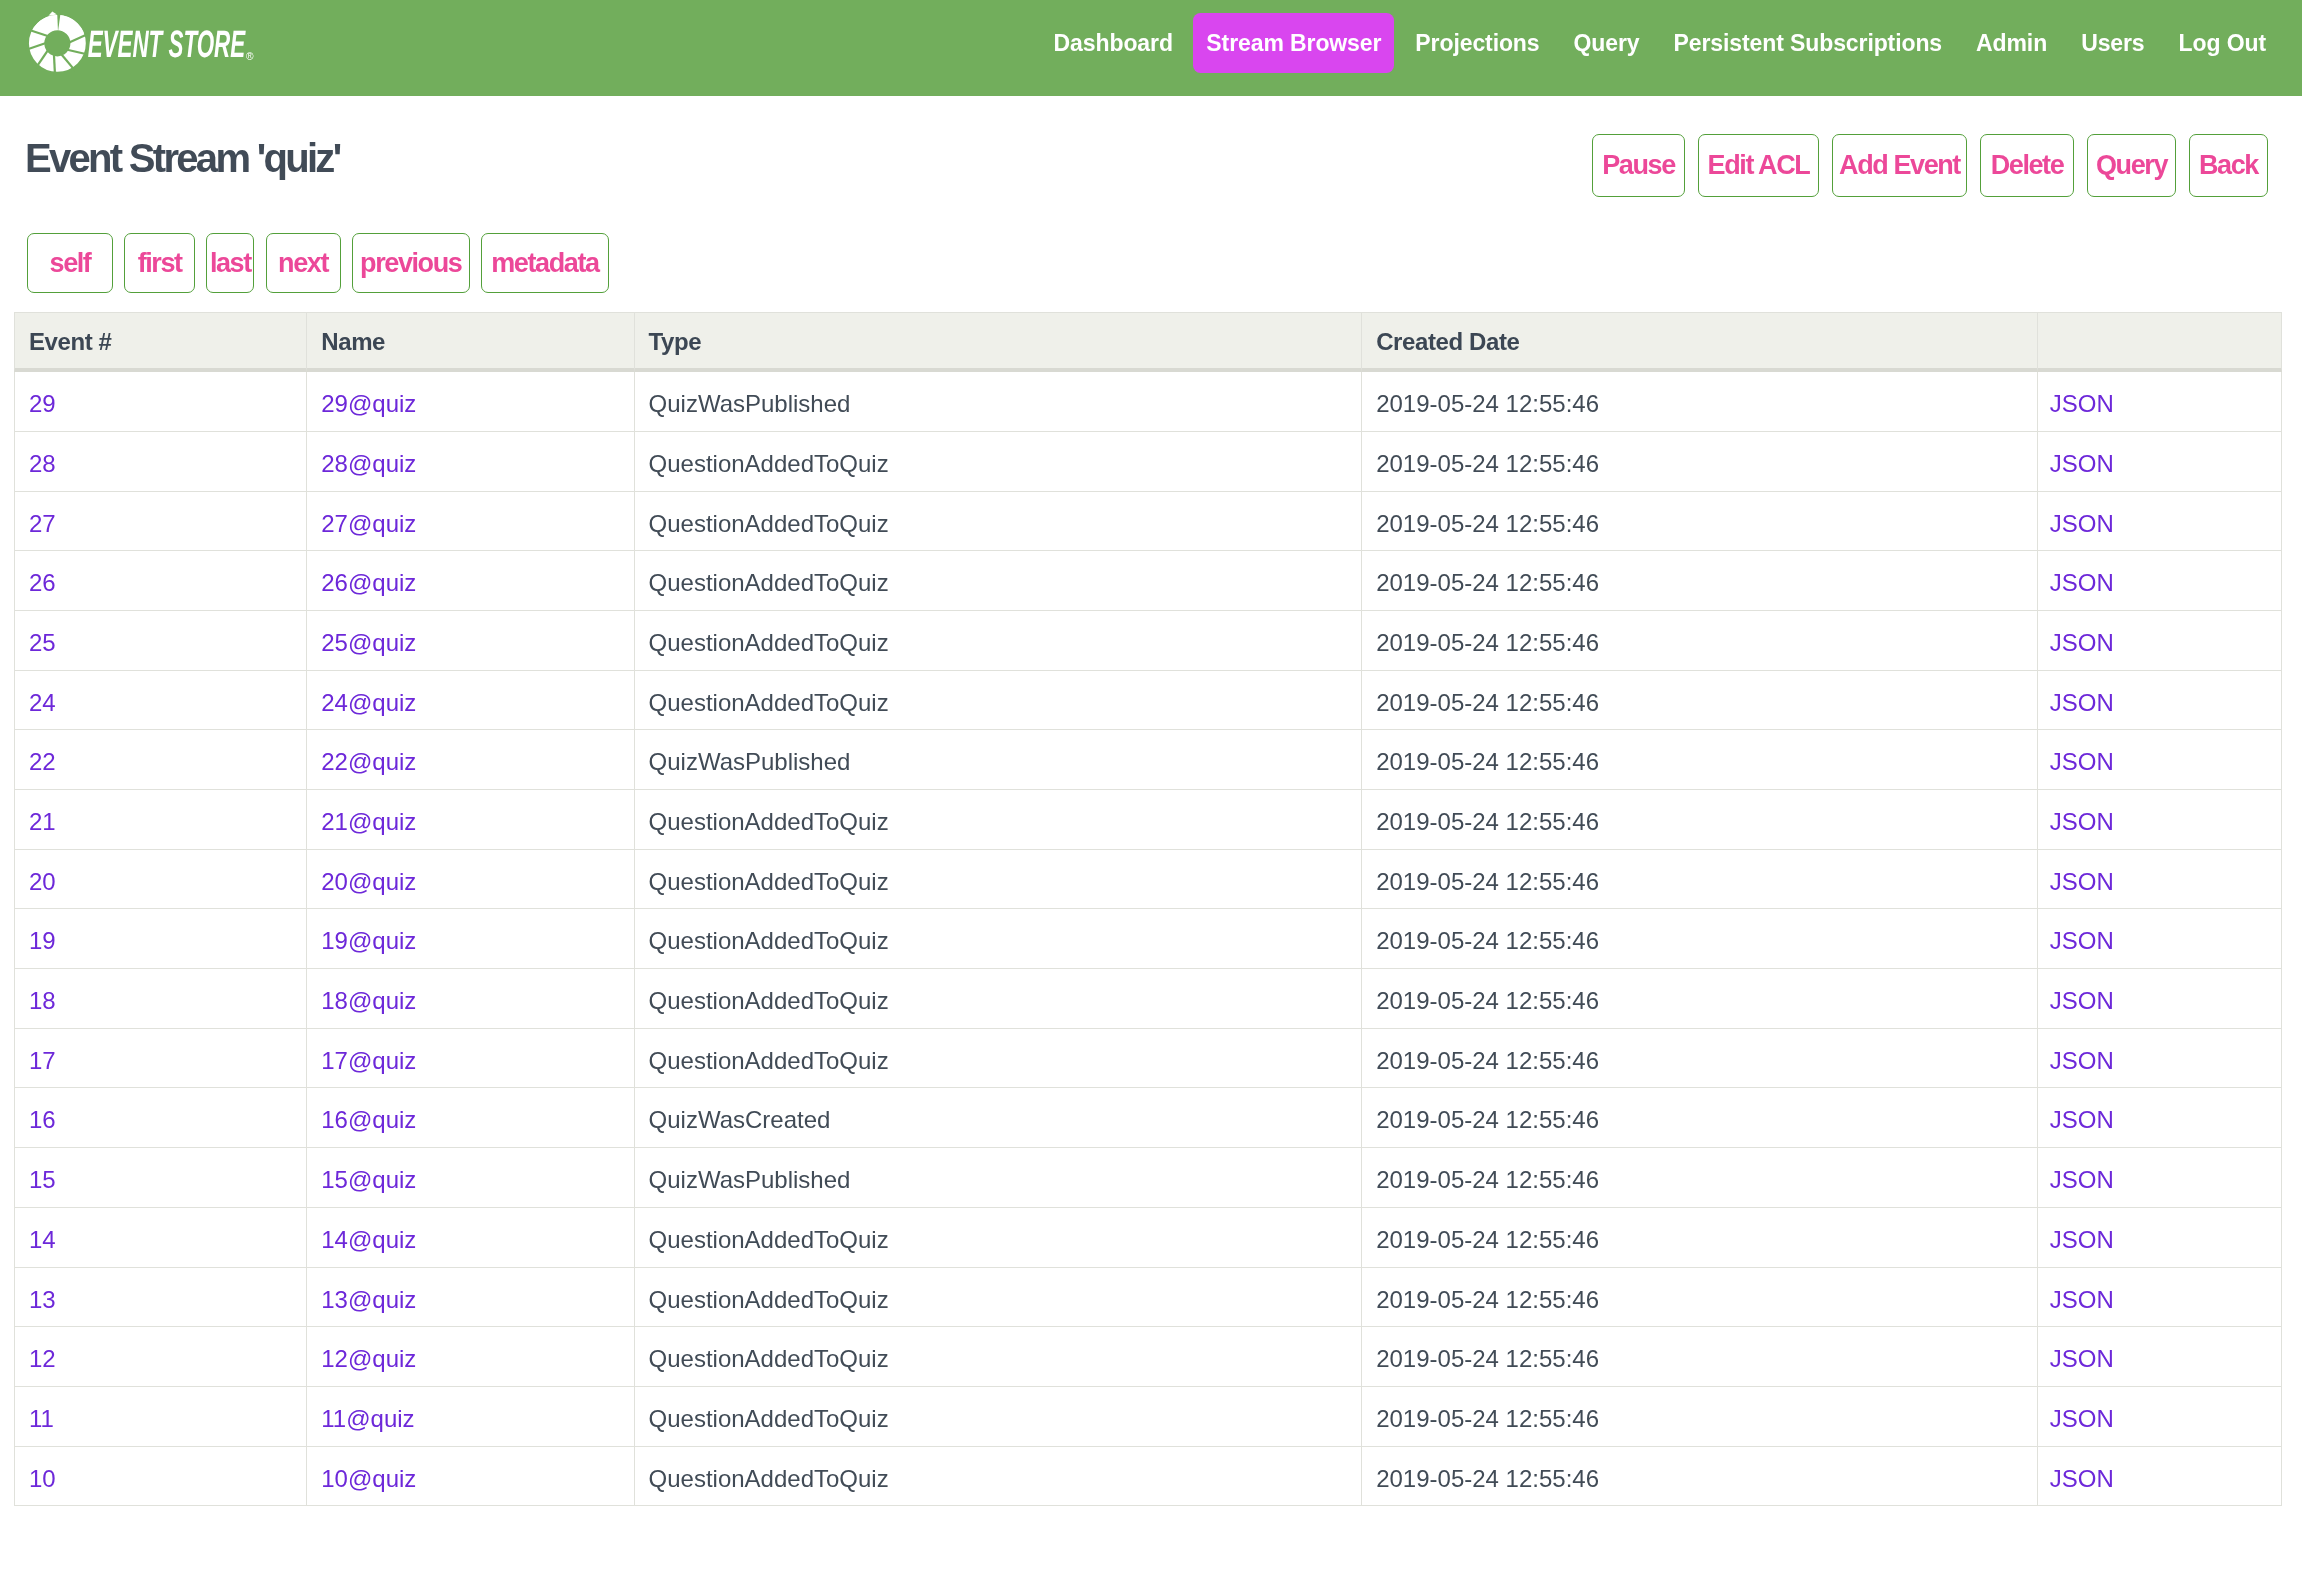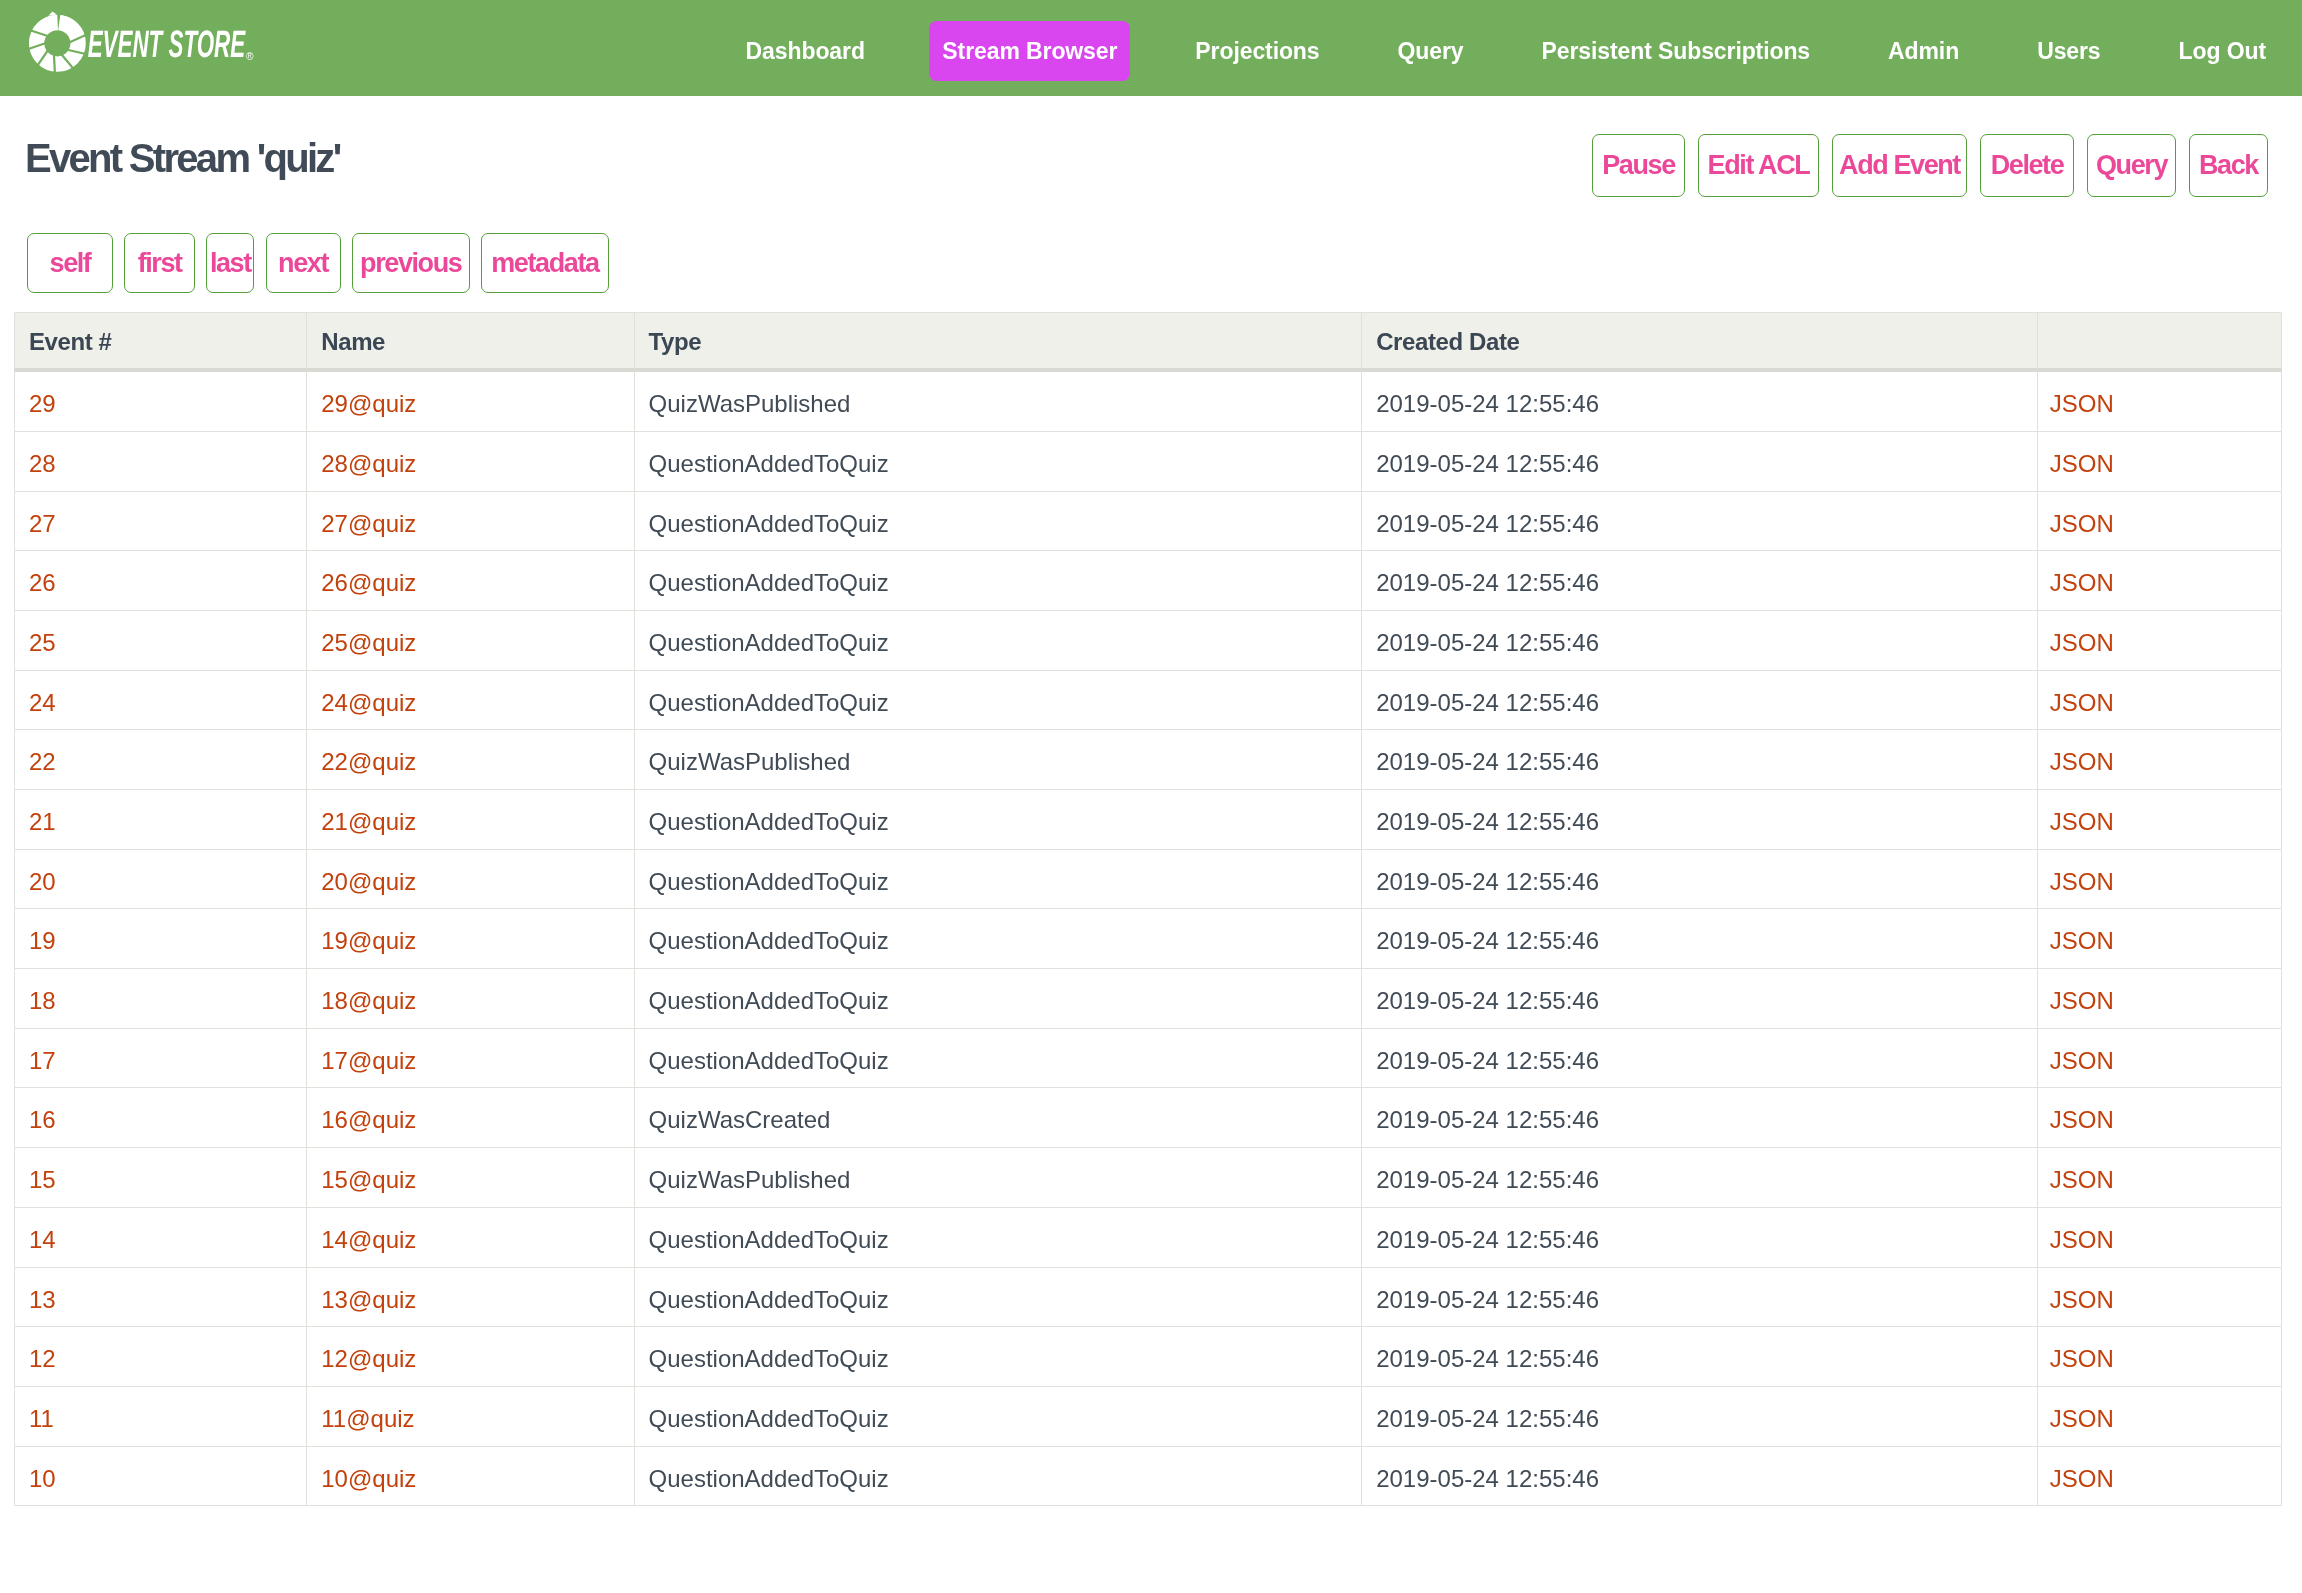--- a/index.html
+++ b/index.html
@@ -1,34 +1,34 @@
 <!DOCTYPE html>
 <html style="font-size:15px"><head>
 <meta charset="utf-8">
 <style>
 * { margin:0; padding:0; box-sizing:border-box; }
 html,body { width:2303px; height:1593px; background:#fff; font-family:"Liberation Sans", sans-serif; overflow:hidden; }
 .header { position:absolute; left:0; top:0; width:2303px; height:96px; background:#72AE5C; }
 .logosvg { position:absolute; left:28px; top:13px; }
-.nav { position:absolute; right:37px; top:8px; height:86px; display:flex; align-items:center;gap:44px; }
+.nav { position:absolute; right:37px; top:0; height:86px; display:flex; align-items:center; }
 .nav a { color:#fff; font-weight:700; font-size:23px; letter-spacing:-0.1px; margin-left:34px; white-space:nowrap; text-decoration:none; }
 .nav a.active { background:#d946ef; padding:0 13px; margin-left:20.5px; margin-right:-13px; height:60px; line-height:60px; border-radius:7.5px; }
 .title { position:absolute; left:25px; top:136px; font-size:40px; font-weight:700; letter-spacing:-2.7px; color:#414B57; }
 .btnrow1 { position:absolute; right:34px; top:134px; display:flex; }
 .btnrow2 { position:absolute; left:27px; top:233px; display:flex; }
 .btn { border:1.9px solid #53A03A; color:#ec4899; background:#fff; border-radius:7px; font-size:27px; letter-spacing:-1.4px; display:flex; align-items:center; justify-content:center;font-weight:bold; }
 .btnrow1 .btn { height:63px; margin-left:13px; }
 .btnrow2 .btn { height:60px; margin-right:11.2px; }
 table { position:absolute; left:14px; top:312px; width:2268px; border-collapse:separate; border-spacing:0; table-layout:fixed; }
 th, td { border-bottom:1.9px solid #E0E1DB; border-right:1.9px solid #E0E1DB; padding:16px 0 11.7px 14px; font-size:24px; letter-spacing:0px; line-height:31px; text-align:left; vertical-align:middle; overflow:hidden; }
 th { background:#EFF0EA; color:#3C4754; font-weight:700; letter-spacing:-0.4px; border-bottom:4.7px solid #D8D9D2; border-top:1.9px solid #E0E1DB; padding:13px 0 11.2px 14px; }
 th:first-child, td:first-child { border-left:1.9px solid #E0E1DB; }
 td { color:#414B56; }
 td:last-child, th:last-child { padding-left:12px; }
-a.g { color:#c2410c; text-decoration:none; }
+a.g { color:#6d28d9; text-decoration:none; }
 .c1 { width:293px; } .c2 { width:327px; } .c3 { width:727px; } .c4 { width:675px; } .c5 { width:244px; }
 </style>
 </head>
 <body>
 <div class="header">
   <svg class="logosvg" width="261" height="70" viewBox="0 0 280 75" style="overflow:visible">
     <circle cx="31.5" cy="32.5" r="22.25" fill="none" stroke="#fff" stroke-width="16.5"></circle>
     <path d="M4.6 18.2 A33.5 33.5 0 0 1 60.5 23.1 A30.5 30.5 0 0 0 4.6 18.2 Z" fill="#fff"></path>
     <g stroke="#72AE5C" stroke-width="2.4">
       <line x1="22.7" y1="25.1" x2="-0.1" y2="17.7"></line>

